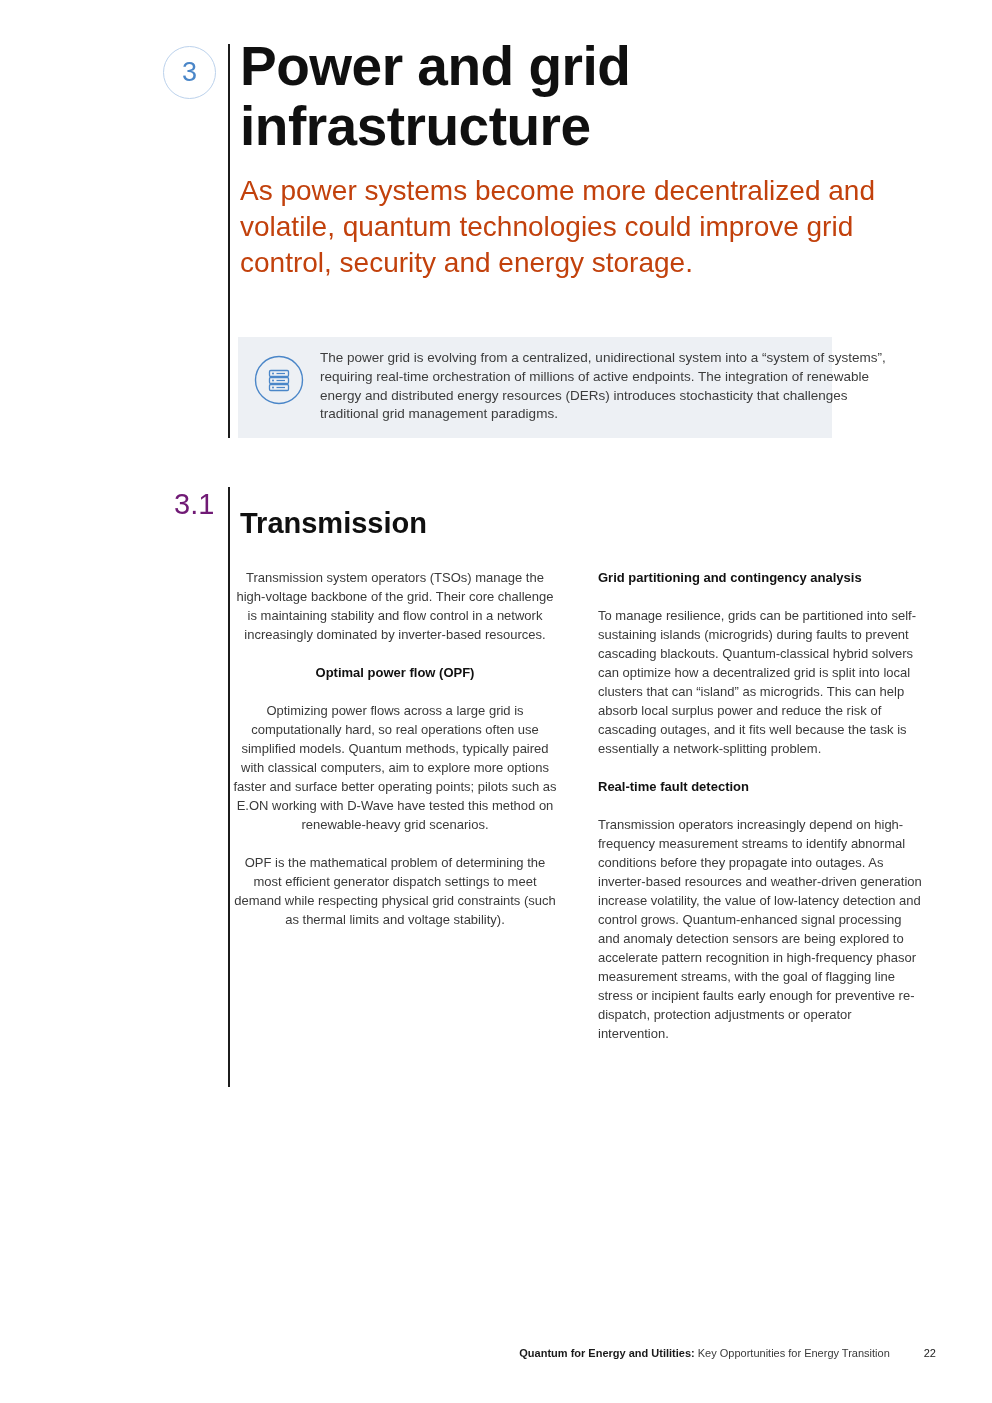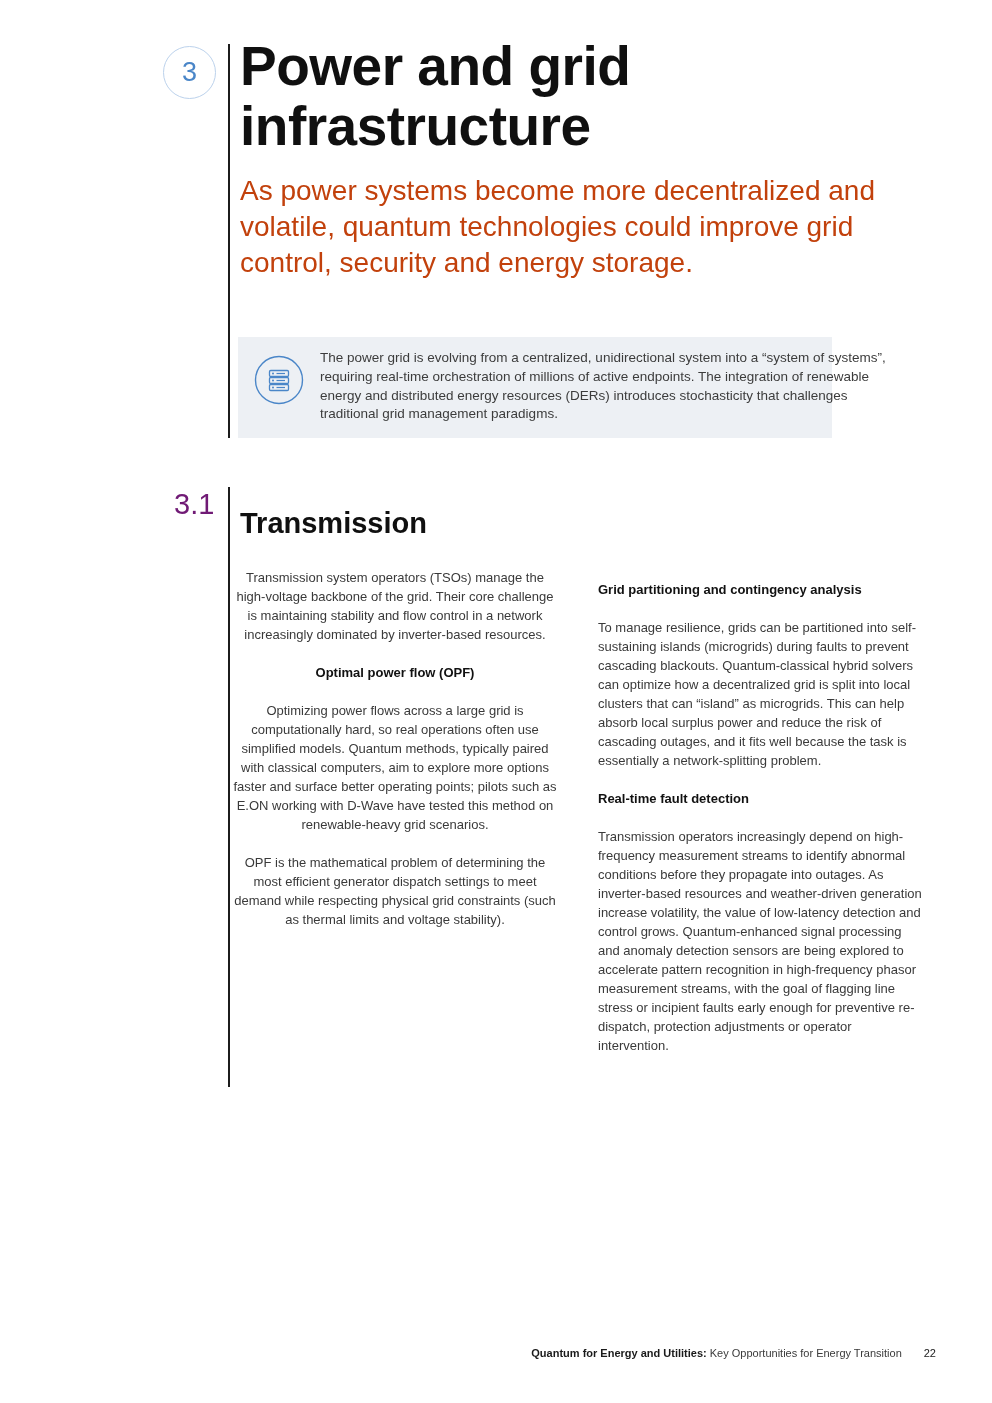--- a/index.html
+++ b/index.html
@@ -38,26 +38,26 @@
   .section-number { position:absolute; left:174px; top:488px; font-size:29px; color:#701a75; font-weight:400; }
   .section-rule { position:absolute; left:228px; top:487px; width:2px; height:600px; background:#1c1c1c; }
   .section-title { position:absolute; left:240px; top:486px; font-size:29px; font-weight:600; color:#101010;margin-top:21px; }
 
   
   .col { position:absolute; top:568px; width:326px; font-size:13px; line-height:19px; color:#3a3a3a; }
   .col-left { left:232px;text-align:center; }
   .col-right { left:598px; }
   .col p { margin-bottom:19px; }
   .col h4 { font-size:13px; line-height:19px; font-weight:700; color:#111111; margin:6px 0 19px 0; }
-  .col h4.first { margin-top:12px; }
+  .col h4.first { margin-top:0; }
 
   
   .footer { position:absolute; right:56px; top:1346px; font-size:11px; line-height:14px; color:#3a3a3a; white-space:nowrap; }
   .footer .footer-bold { font-weight:700; color:#1a1a1a; }
-  .footer .page-num { margin-left:22px; color:#1a1a1a; }
+  .footer .page-num { margin-left:34px; color:#1a1a1a; }
 </style>
 </head>
 <body>
 
 <div class="page">
 
   <div class="chapter-badge">
     <span>3</span>
   </div>
 

